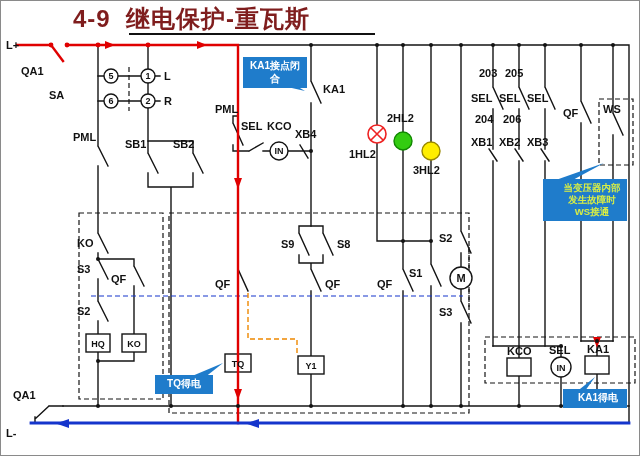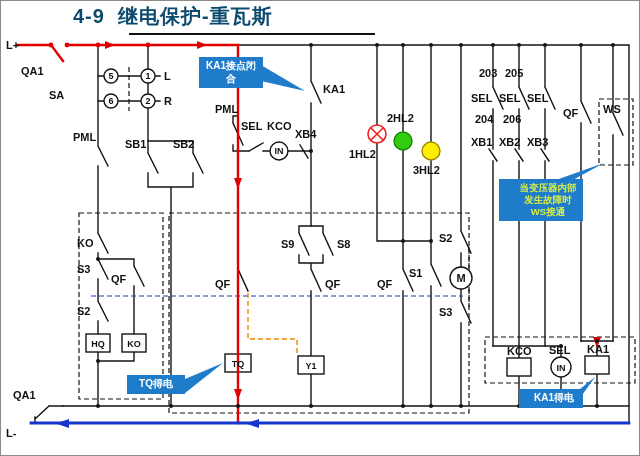--- a/index.html
+++ b/index.html
@@ -9,41 +9,41 @@
     --callout-bg:#1f7ccb;
     --callout-text:#ffffff;
     --ws-callout-text:#d9ee44;
     --lamp-red:#ee2222;
     --lamp-green:#33cc11;
     --lamp-yellow:#ffee00;
     --link-dashed:#ee8800;
   }
   html,body{margin:0;padding:0;background:#e8e8e8;}
   #screen{position:relative;width:640px;height:456px;background:#ffffff;border:1px solid #8a8a8a;box-sizing:border-box;overflow:hidden;font-family:"Liberation Sans",sans-serif;}
-  #title{position:absolute;left:72px;top:2px;font-size:20px;font-weight:bold;color:#0c4a6e;white-space:pre;letter-spacing:1px;}
+  #title{position:absolute;left:72px;top:2px;font-size:24px;font-weight:bold;color:#7f1d1d;white-space:pre;letter-spacing:1px;}
   svg{position:absolute;left:0;top:0;}
   .w{stroke:var(--wire);stroke-width:1.4;fill:none;stroke-linecap:square;}
   .red{stroke:var(--energized);stroke-width:2.4;fill:none;stroke-linecap:square;}
   .blue{stroke:var(--negative);stroke-width:2.8;fill:none;stroke-linecap:square;}
   .dash{stroke:var(--wire);stroke-width:1.2;fill:none;stroke-dasharray:5 3;}
   .bdash{stroke:var(--negative);stroke-width:1.2;fill:none;stroke-dasharray:5 3;}
   .odash{stroke:var(--link-dashed);stroke-width:1.4;fill:none;stroke-dasharray:5 3;}
   .box{fill:#ffffff;stroke:var(--wire);stroke-width:1.4;}
   .t{font-family:"Liberation Sans",sans-serif;font-size:11px;font-weight:bold;fill:#111;}
   .ts{font-size:9px;}
   .tm{text-anchor:middle;}
   .dot{fill:var(--wire);stroke:none;}
   .rdot{fill:var(--energized);stroke:none;}
   .rarrow{fill:var(--energized);stroke:none;}
   .barrow{fill:var(--negative);stroke:none;}
   .carrow{fill:var(--callout-bg);stroke:none;}
   .lampred{fill:#fff;stroke:var(--lamp-red);stroke-width:1.6;}
   .lampgreen{fill:var(--lamp-green);stroke:#118800;stroke-width:1.4;}
   .lampyellow{fill:var(--lamp-yellow);stroke:#998800;stroke-width:1.4;}
-  .callout{position:absolute;background:var(--callout-bg);color:var(--callout-text);font-size:10px;font-weight:bold;line-height:1.25;padding:3px 4px;text-align:center;z-index:5;}
+  .callout{position:absolute;background:var(--callout-bg);color:var(--callout-text);font-size:10px;font-weight:bold;line-height:1.25;padding:3px 4px;text-align:center;z-index:5;margin-left:44px;}
   #co-ws{color:var(--ws-callout-text);font-size:9.5px;width:62px;padding-left:18px;}
 </style>
 </head>
 <body>
 
 <div id="screen">
   <div id="title">4-9  继电保护-重瓦斯</div>
 
   <svg width="640" height="456" viewBox="0 0 640 456">
 
@@ -239,15 +239,15 @@
       <text class="t ts tm" x="310" y="368">Y1</text>
       <text class="t" x="506" y="354">KCO</text>
       <text class="t" x="548" y="353">SEL</text>
       <text class="t" x="586" y="352">KA1</text>
       <text class="t ts tm" x="560" y="370">IN</text>
     </g>
   </svg>
 
   <div class="callout" id="co-ka1contact" style="left:198px;top:56px;width:56px;">KA1接点闭合</div>
   <div class="callout" id="co-ws" style="left:498px;top:178px;">当变压器内部发生故障时WS接通</div>
-  <div class="callout" id="co-tq" style="left:126px;top:374px;width:50px;">TQ得电</div>
+  <div class="callout" id="co-tq" style="left:110px;top:374px;width:50px;">TQ得电</div>
   <div class="callout" id="co-ka1coil" style="left:518px;top:388px;width:50px;padding-left:10px;">KA1得电</div>
 </div>
 
 </body></html>

